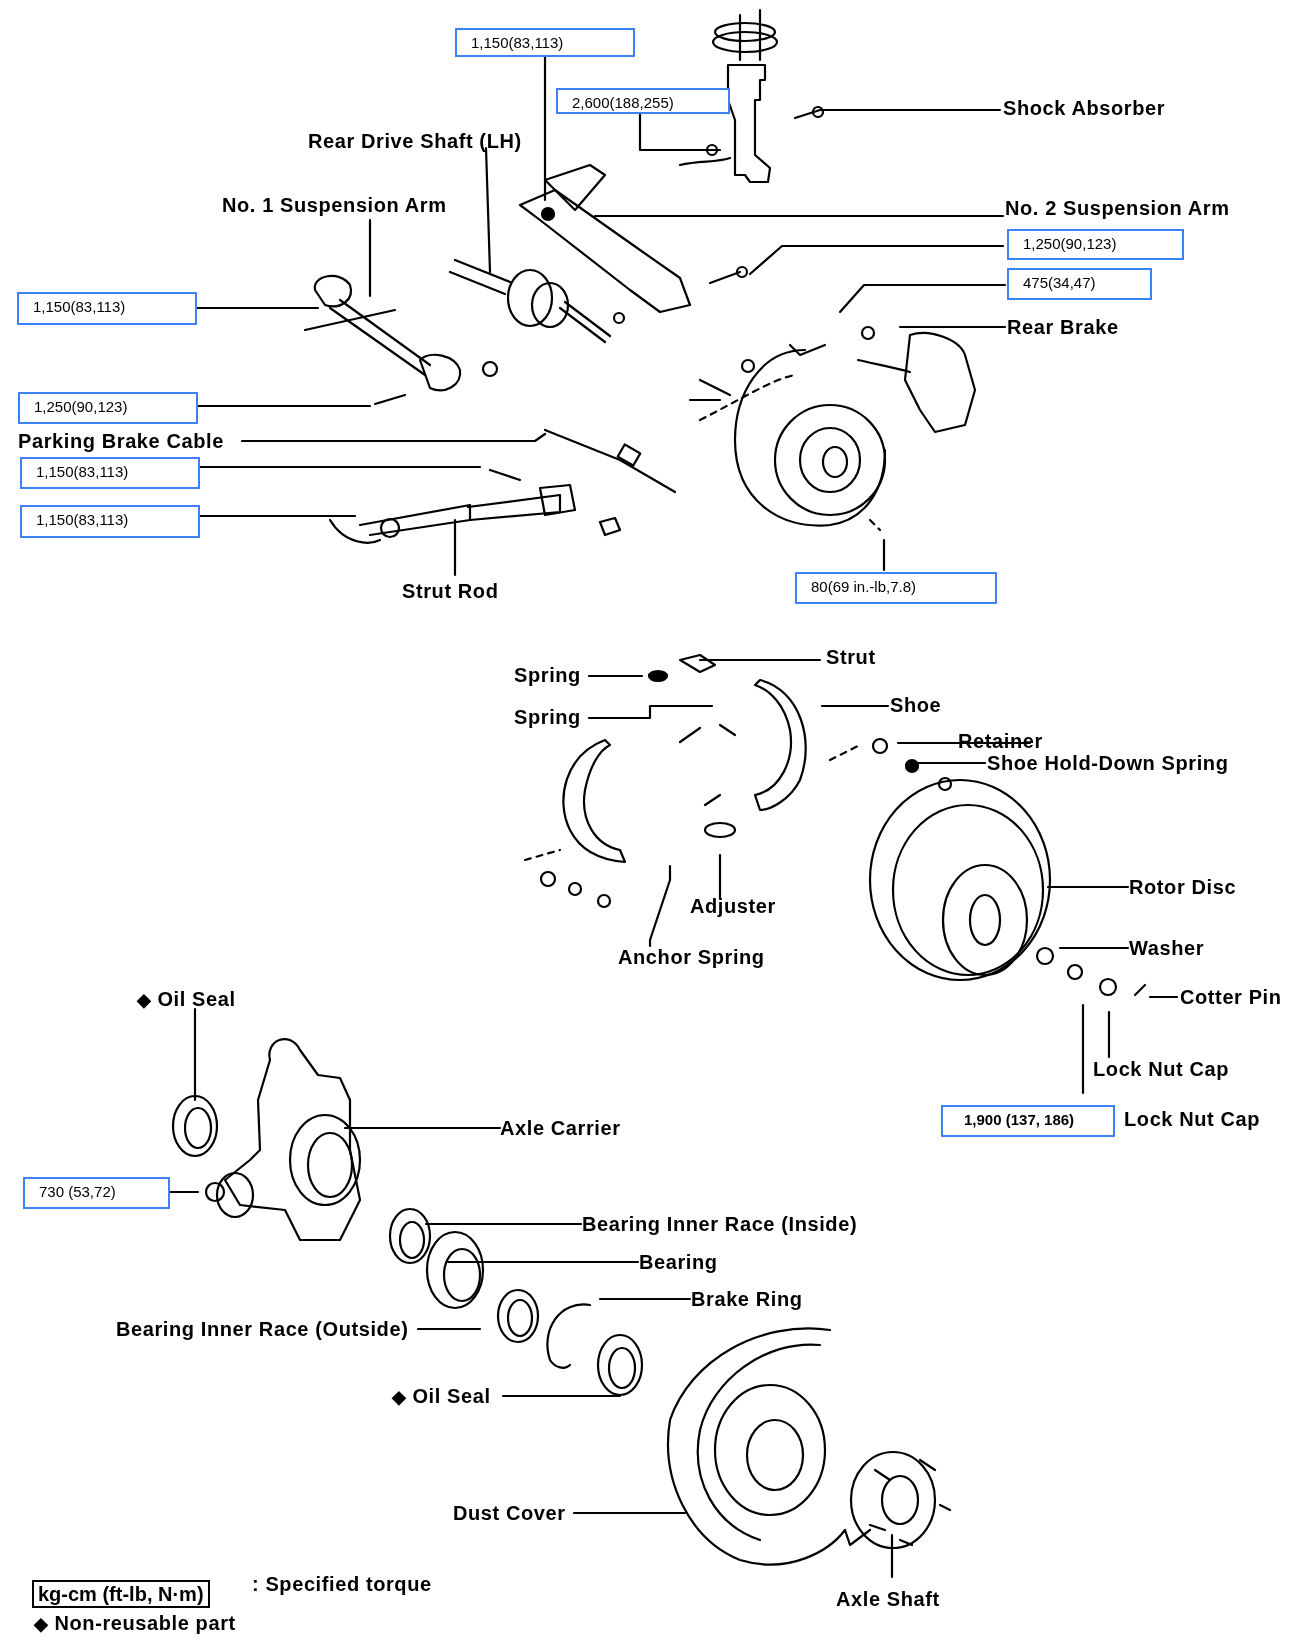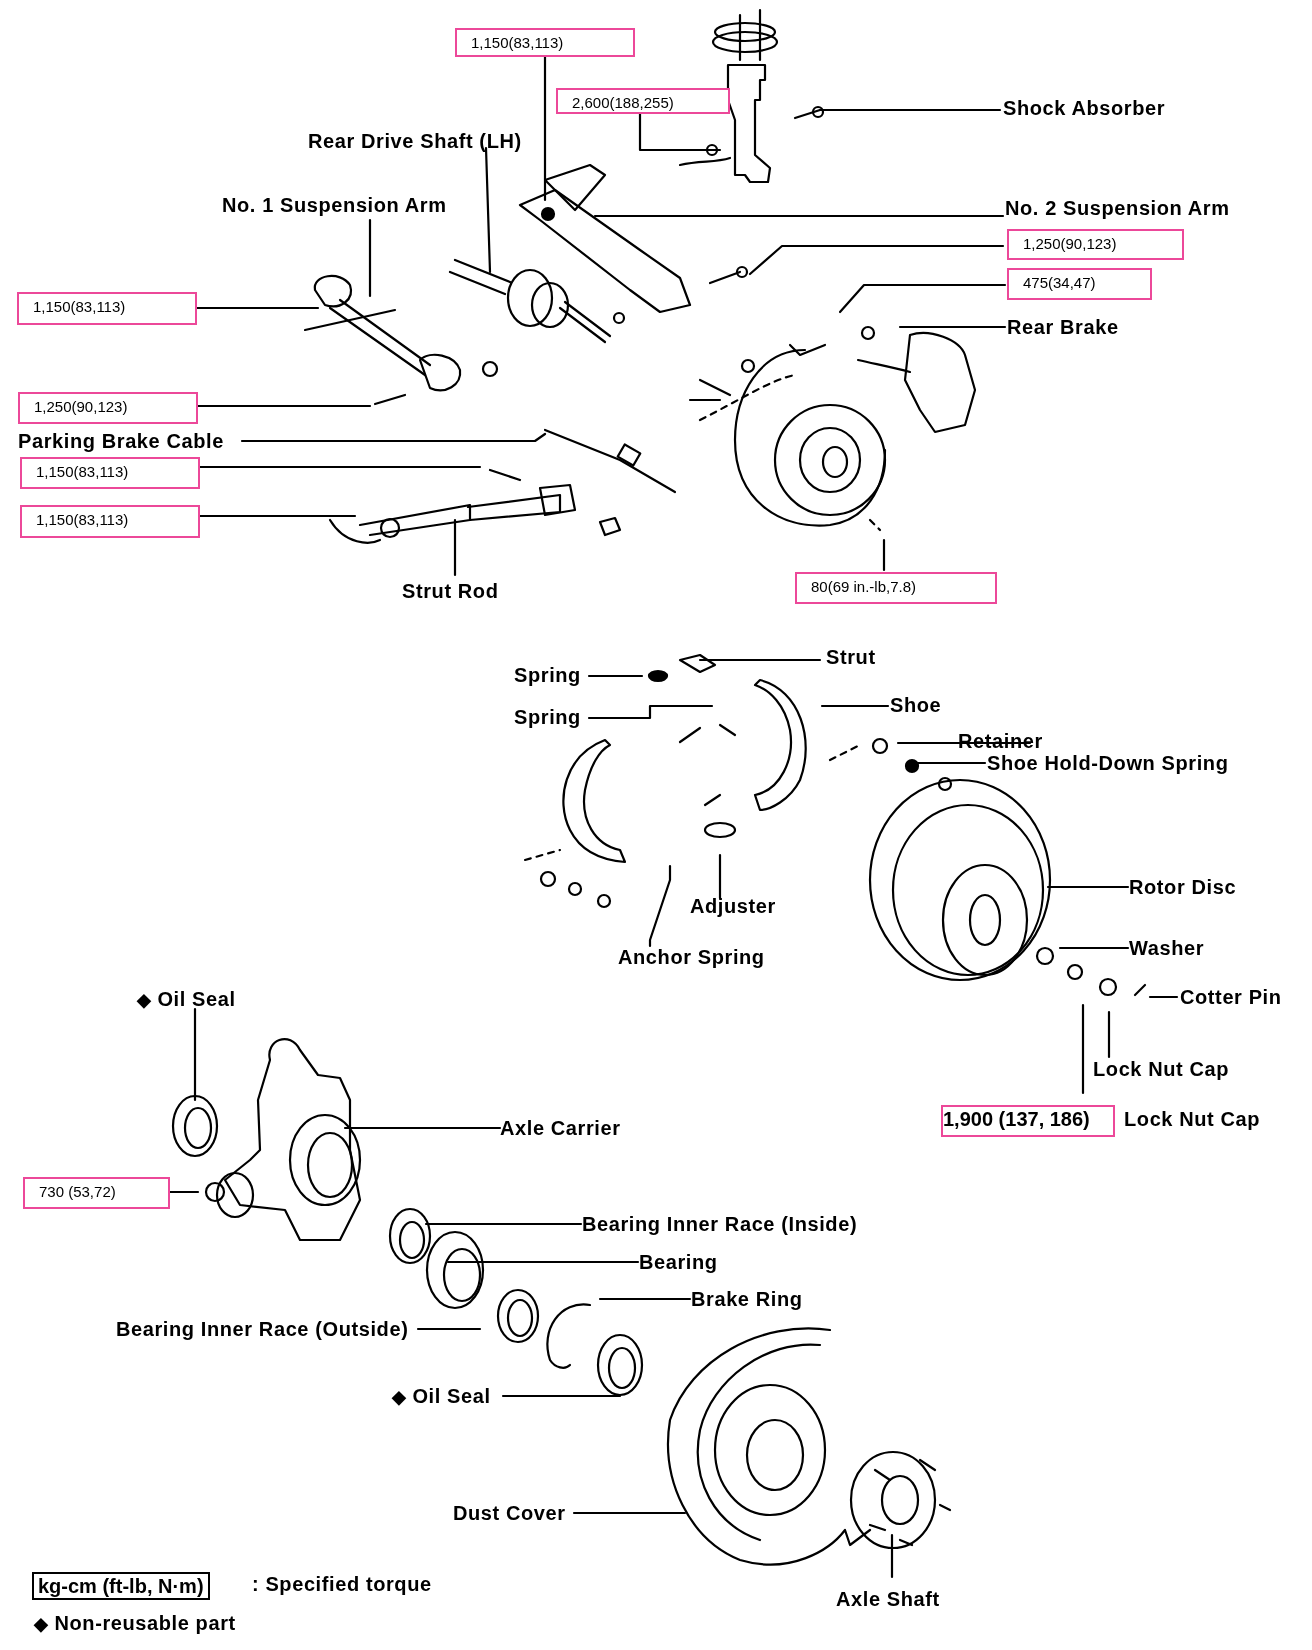--- a/index.html
+++ b/index.html
@@ -1,25 +1,25 @@
 <!DOCTYPE html>
 <html><head>
 <meta charset="utf-8">
 <style>
   html, body { margin: 0; padding: 0; background: #ffffff; }
   body { width: 1312px; height: 1650px; position: relative; overflow: hidden;
          font-family: "Liberation Sans", "DejaVu Sans", sans-serif; color: #000; }
   #art { position: absolute; left: 0; top: 0; width: 1312px; height: 1650px; }
   .lbl { position: absolute; font-family: "Liberation Sans", sans-serif; font-weight: bold;
          font-size: 20px; line-height: 22px; white-space: nowrap; letter-spacing: 0.6px; color: #000; }
-  .tq { position: absolute; border: 2px solid #ec4899; background: #fff; font-family: "Liberation Sans", sans-serif;
+  .tq { position: absolute; border: 2px solid #3b82f6; background: #fff; font-family: "Liberation Sans", sans-serif;
         font-size: 15px; line-height: 15px; padding: 5px 0 4px 14px; box-sizing: border-box; white-space: nowrap; }
-  .tq.bold { font-weight: bold; font-size: 20px; padding-left: 0; }
+  .tq.bold { font-weight: bold; font-size: 15px; padding-left: 21px; }
   .legend-box { position: absolute; border: 2px solid #000; font-weight: bold; font-size: 20px; line-height: 20px;
-                padding: 2px 4px; white-space: nowrap; }
+                padding: 2px 4px; white-space: nowrap; margin-top: 8px; }
   .diamond { font-size: 18px; margin-right: 6px; }
 </style>
 </head>
 <body>
 
 <svg id="art" viewBox="0 0 1312 1650" fill="none" stroke="#000" stroke-width="2.2" stroke-linecap="round" stroke-linejoin="round">
 
   <g stroke-width="2.2">
     <path d="M545 56 V200"></path>
     <path d="M640 103 V150 H720"></path>

